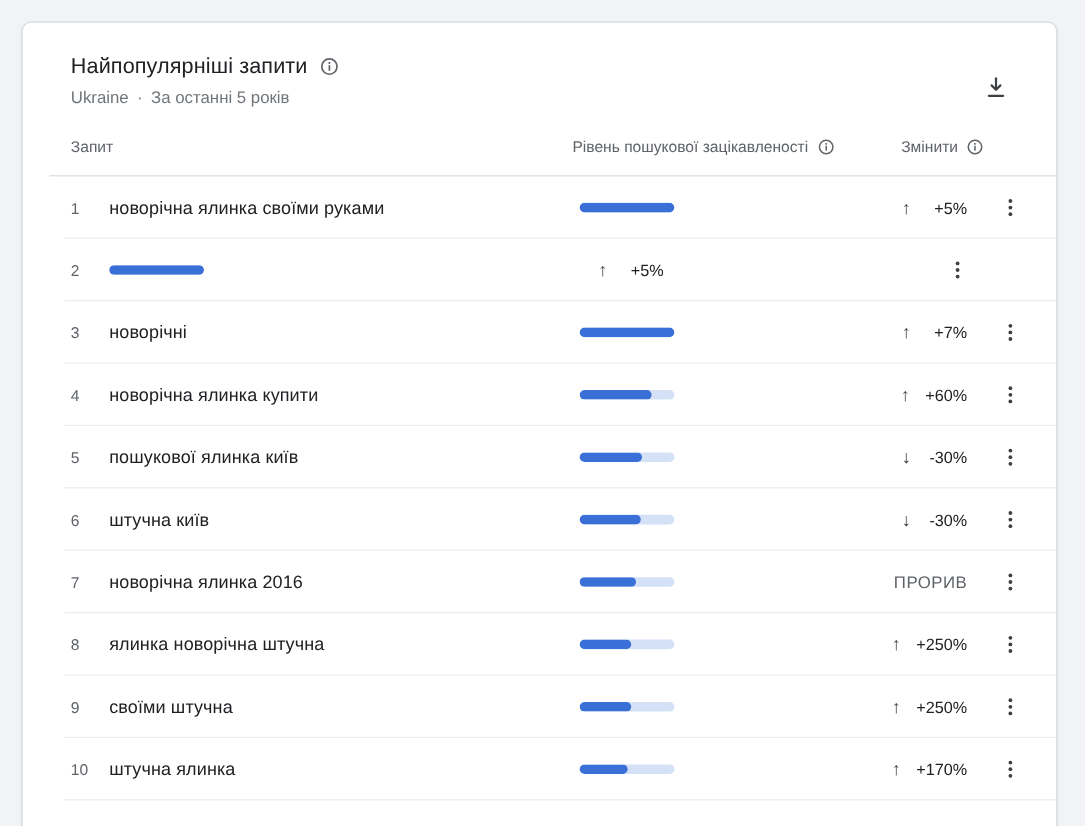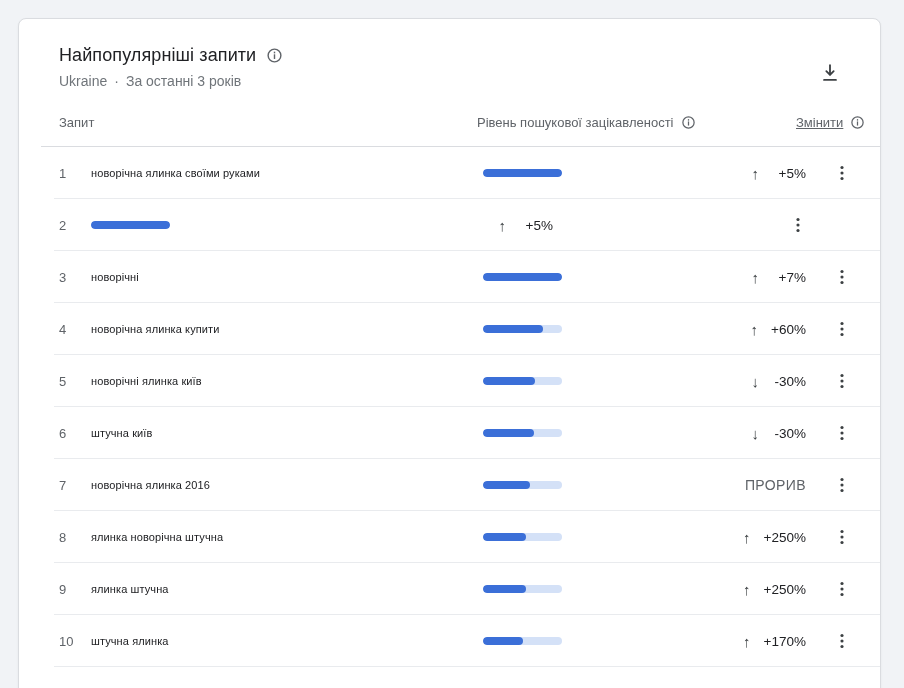--- a/index.html
+++ b/index.html
@@ -61,21 +61,21 @@
     top: 8px;
     font-size: 13px;
     color: #5f6368;
     display: flex;
     align-items: center;
     gap: 7px;
     white-space: nowrap;
   }
   .th-query { left: 40px; }
   .th-interest { left: 458px; }
-  .th-change { left: 777px; text-decoration: underline; }
+  .th-change { left: 732px; }
   .thead-line {
     position: absolute;
     left: 22px; right: 0; bottom: 0;
     height: 1px; background: #dadce0;
   }
   
   .rows { }
   .row {
     position: relative;
     height: 52px;
@@ -86,21 +86,21 @@
   }
   .row::after {
     content: "";
     position: absolute;
     left: 35px; right: 0; bottom: 0;
     height: 1px;
     background: #e9ebee;
   }
   .rank { font-size: 13px; color: #5f6368; }
   .query {
-    font-size: 11px;
+    font-size: 15px;
     color: #202124;
     letter-spacing: .1px;
     cursor: pointer;
     white-space: nowrap;
     overflow: hidden;
   }
   .bar-track {
     width: 79px; height: 8px;
     border-radius: 4px;
     overflow: hidden;
@@ -151,21 +151,21 @@
           <svg viewBox="0 0 24 24" width="17" height="17">
             <circle cx="12" cy="12" r="9" fill="none" stroke="#5f6368" stroke-width="2"></circle>
             <rect x="11" y="10.3" width="2" height="6.6" fill="#5f6368"></rect>
             <rect x="11" y="6.6" width="2" height="2.4" fill="#5f6368"></rect>
           </svg>
         </span>
       </div>
       <div class="subtitle">
         <span>Ukraine</span>
         <span>·</span>
-        <span>За останні 3 років</span>
+        <span>За останні 5 років</span>
       </div>
     </div>
     <button class="icon-btn">
       <svg viewBox="0 0 24 24" width="22" height="22" fill="none" stroke="#3c4043" stroke-width="2" stroke-linecap="round" stroke-linejoin="round">
         <path d="M12 3.5v10"></path>
         <path d="M8 10l4 4 4-4"></path>
         <path d="M5.5 19.5h13"></path>
       </svg>
     </button>
   </div>
@@ -268,21 +268,21 @@
       <svg viewBox="0 0 24 24" width="20" height="20" fill="#3c4043">
         <circle cx="12" cy="5.4" r="1.9"></circle>
         <circle cx="12" cy="12" r="1.9"></circle>
         <circle cx="12" cy="18.6" r="1.9"></circle>
       </svg>
     </button>
   </div>
 
   <div class="row">
     <div class="rank">5</div>
-    <div class="query">новорічні ялинка київ</div>
+    <div class="query">пошукової ялинка київ</div>
     <div class="bar-track" style="background: rgb(212, 225, 247);">
       <div class="bar-fill" style="width: 66%; background: rgb(59, 111, 216);"></div>
     </div>
     <div class="change">
       <span class="arrow">↓</span>
       <span class="pct">-30%</span>
     </div>
     <button class="kebab">
       <svg viewBox="0 0 24 24" width="20" height="20" fill="#3c4043">
         <circle cx="12" cy="5.4" r="1.9"></circle>
@@ -344,21 +344,21 @@
       <svg viewBox="0 0 24 24" width="20" height="20" fill="#3c4043">
         <circle cx="12" cy="5.4" r="1.9"></circle>
         <circle cx="12" cy="12" r="1.9"></circle>
         <circle cx="12" cy="18.6" r="1.9"></circle>
       </svg>
     </button>
   </div>
 
   <div class="row">
     <div class="rank">9</div>
-    <div class="query">ялинка штучна</div>
+    <div class="query">своїми штучна</div>
     <div class="bar-track" style="background: rgb(212, 225, 247);">
       <div class="bar-fill" style="width: 54%; background: rgb(59, 111, 216);"></div>
     </div>
     <div class="change">
       <span class="arrow">↑</span>
       <span class="pct">+250%</span>
     </div>
     <button class="kebab">
       <svg viewBox="0 0 24 24" width="20" height="20" fill="#3c4043">
         <circle cx="12" cy="5.4" r="1.9"></circle>

